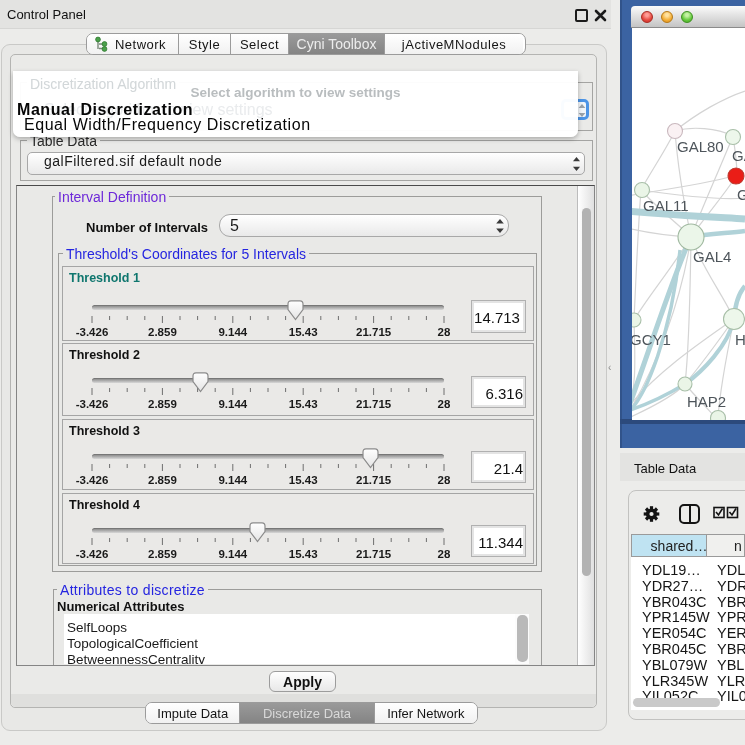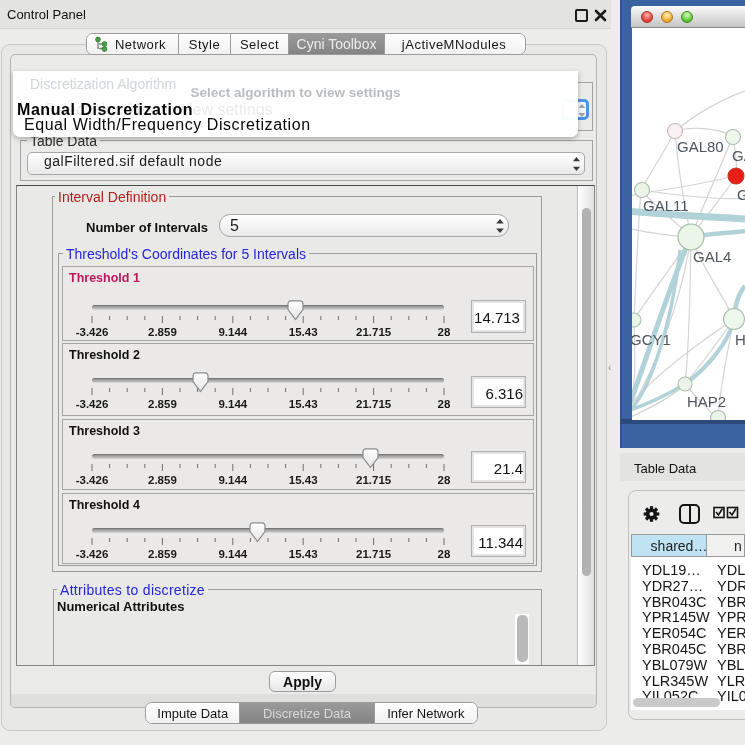--- a/index.html
+++ b/index.html
@@ -55,34 +55,34 @@
   <path d="M5.5,1 L9,5.3 L2,5.3 Z" fill="#3a3a3a"></path>
       <path d="M5.5,15 L9,10.7 L2,10.7 Z" fill="#3a3a3a"></path>
 </svg>
 
 <div class="abs" style="left:16px;top:185px;width:579px;height:481px;background:#e9e9e7;border:1px solid #858585;border-top:1px solid #4a4a4a"></div>
 
 <div class="abs" style="left:577px;top:186px;width:17px;height:479px;background:linear-gradient(90deg,#ffffff,#e0e0e0);border-left:1px solid #bcbcbc"></div>
 <div class="abs" style="left:582px;top:208px;width:9px;height:368px;background:#b2b2b2;border-radius:5px"></div>
 
 <div class="abs" style="left:52px;top:196px;width:490px;height:376px;border:1px solid #9c9c9a"></div>
-<div class="gtitle" style="left:55px;top:190px;color:#b91c1c;background:#e9e9e7">Interval Definition</div>
+<div class="gtitle" style="left:55px;top:190px;color:#6d28d9;background:#e9e9e7">Interval Definition</div>
 <div class="abs" style="left:86px;top:220px;font-size:13px;font-weight:bold;color:#111">Number of Intervals</div>
 <div class="abs" style="left:219px;top:214px;width:290px;height:23px;border-radius:11px;background:linear-gradient(#ffffff,#e9e9e9);border:1px solid #a8a8a8"></div>
 <div class="abs" style="left:230px;top:217px;font-size:16px;color:#1a1a1a">5</div>
 <svg class="abs" style="left:494px;top:218px" width="12" height="16">
   <path d="M6,1 L9.8,5.5 L2.2,5.5 Z" fill="#3a3a3a"></path>
       <path d="M6,15 L9.8,10.5 L2.2,10.5 Z" fill="#3a3a3a"></path>
 </svg>
 
 <div class="abs" style="left:58px;top:253px;width:479px;height:313px;border:1px solid #9c9c9a"></div>
 <div class="gtitle" style="left:63px;top:247px;color:#2525e0;background:#e9e9e7">Threshold's Coordinates for 5 Intervals</div>
 
 <div class="abs" style="left:62px;top:266px;width:472px;height:75px;background:#eae9e7;border:1px solid #a5a5a5"></div>
-<div class="abs" style="left:69px;top:271px;font-size:12.5px;font-weight:bold;color:#be185d">Threshold 1</div>
+<div class="abs" style="left:69px;top:271px;font-size:12.5px;font-weight:bold;color:#0f766e">Threshold 1</div>
 <div class="abs" style="left:92px;top:305.0px;width:352px;height:5px;border-radius:2.5px;background:linear-gradient(#8e8e8e,#d8d8d8);border-top:1px solid #777"></div>
 <svg class="abs" style="left:90px;top:316px" width="358" height="8">
       <g stroke="#6e6e6e" stroke-width="1">
         <line x1="2.0" y1="0" x2="2.0" y2="7"></line>
         <line x1="19.6" y1="0" x2="19.6" y2="4"></line>
         <line x1="37.2" y1="0" x2="37.2" y2="4"></line>
         <line x1="54.8" y1="0" x2="54.8" y2="4"></line>
         <line x1="72.4" y1="0" x2="72.4" y2="7"></line>
         <line x1="90.0" y1="0" x2="90.0" y2="4"></line>
         <line x1="107.6" y1="0" x2="107.6" y2="4"></line>
@@ -251,20 +251,23 @@
           <stop offset="1" stop-color="#e4e4e4"></stop>
         </linearGradient>
       </defs>
     </svg>
 <div class="abs" style="left:471px;top:525px;width:55px;height:32px;background:#fff;border:1px solid #b0b0b0;box-shadow:inset 0 0 0 2px #e4e4e4"></div>
 <div class="abs" style="left:471px;top:534px;width:52px;text-align:right;font-size:15px;color:#111">11.344</div>
 
 <div class="abs" style="left:53px;top:589px;width:489px;height:76px;border:1px solid #9c9c9a;border-bottom:none"></div>
 <div class="gtitle" style="left:57px;top:583px;color:#2525e0;background:#e9e9e7;letter-spacing:0.3px">Attributes to discretize</div>
 <div class="abs" style="left:57px;top:599px;font-size:13px;font-weight:bold;color:#111">Numerical Attributes</div>
+<div class="abs" style="left:64px;top:614px;width:451px;height:50px;background:#ffffff;overflow:hidden">
+  <div style="padding:6px 0 0 3px;font-size:13.5px;color:#1a1a1a;line-height:16.2px">SelfLoops<br>TopologicalCoefficient<br>BetweennessCentrality</div>
+</div>
 <div class="abs" style="left:515px;top:614px;width:14px;height:50px;background:#fcfcfc"></div>
 <div class="abs" style="left:517px;top:615px;width:11px;height:47px;background:#b9b9b9;border-radius:5px"></div>
 
 <div class="abs" style="left:269px;top:671px;width:67px;height:21px;border:1px solid #9c9c9c;border-radius:6px;background:linear-gradient(#fefefe,#e8e8e8);display:flex;align-items:center;justify-content:center;font-size:14px;font-weight:bold;color:#111">Apply</div>
 
 <div class="abs" style="left:145px;top:702px;width:333px;height:22px;border:1px solid #9b9b9b;border-radius:7px;overflow:hidden;display:flex;background:#fff">
   <div class="seg" style="width:95px">Impute Data</div>
   <div class="seg sel" style="width:135px;color:#d9d9d9">Discretize Data</div>
   <div class="seg" style="width:103px;border-right:none">Infer Network</div>
 </div>

